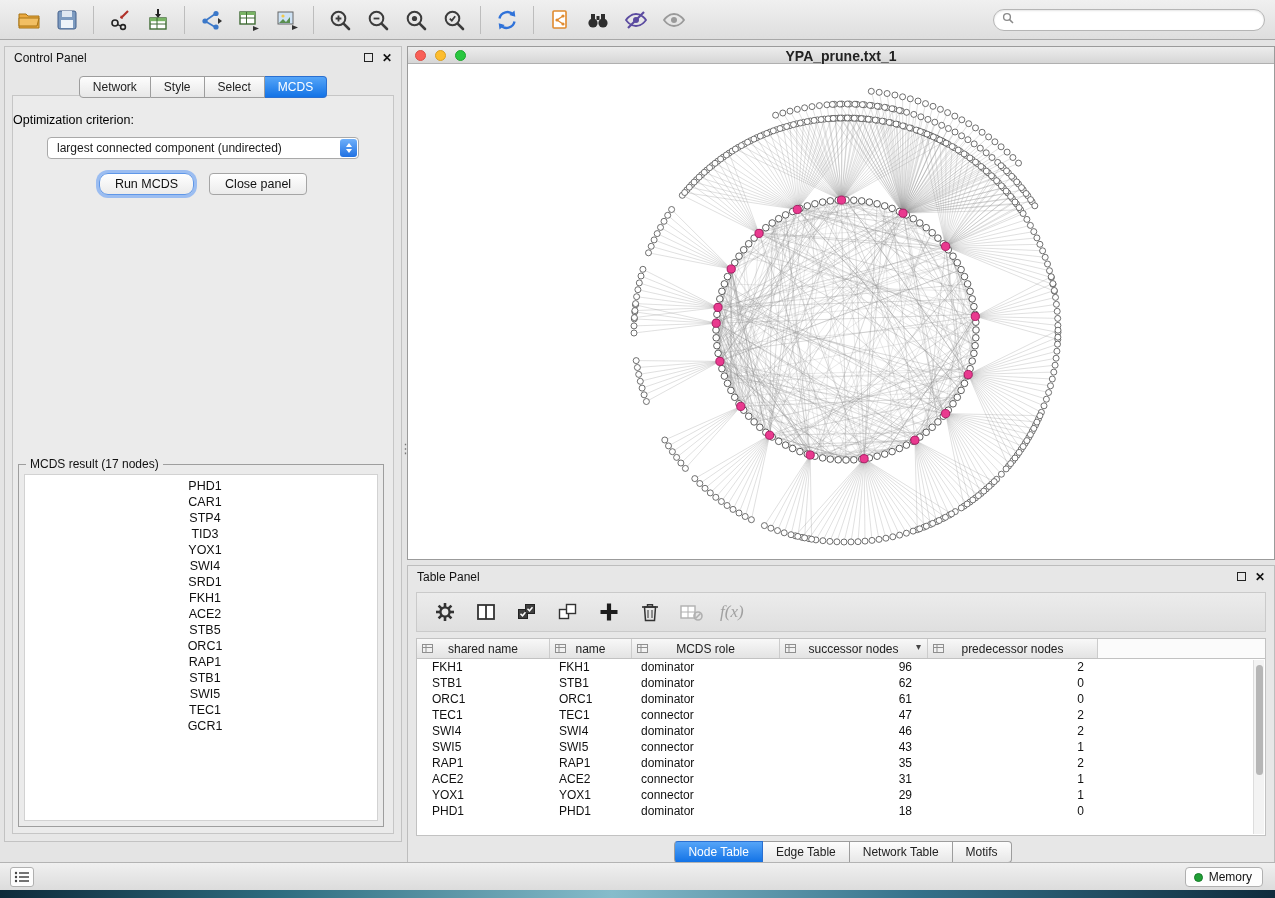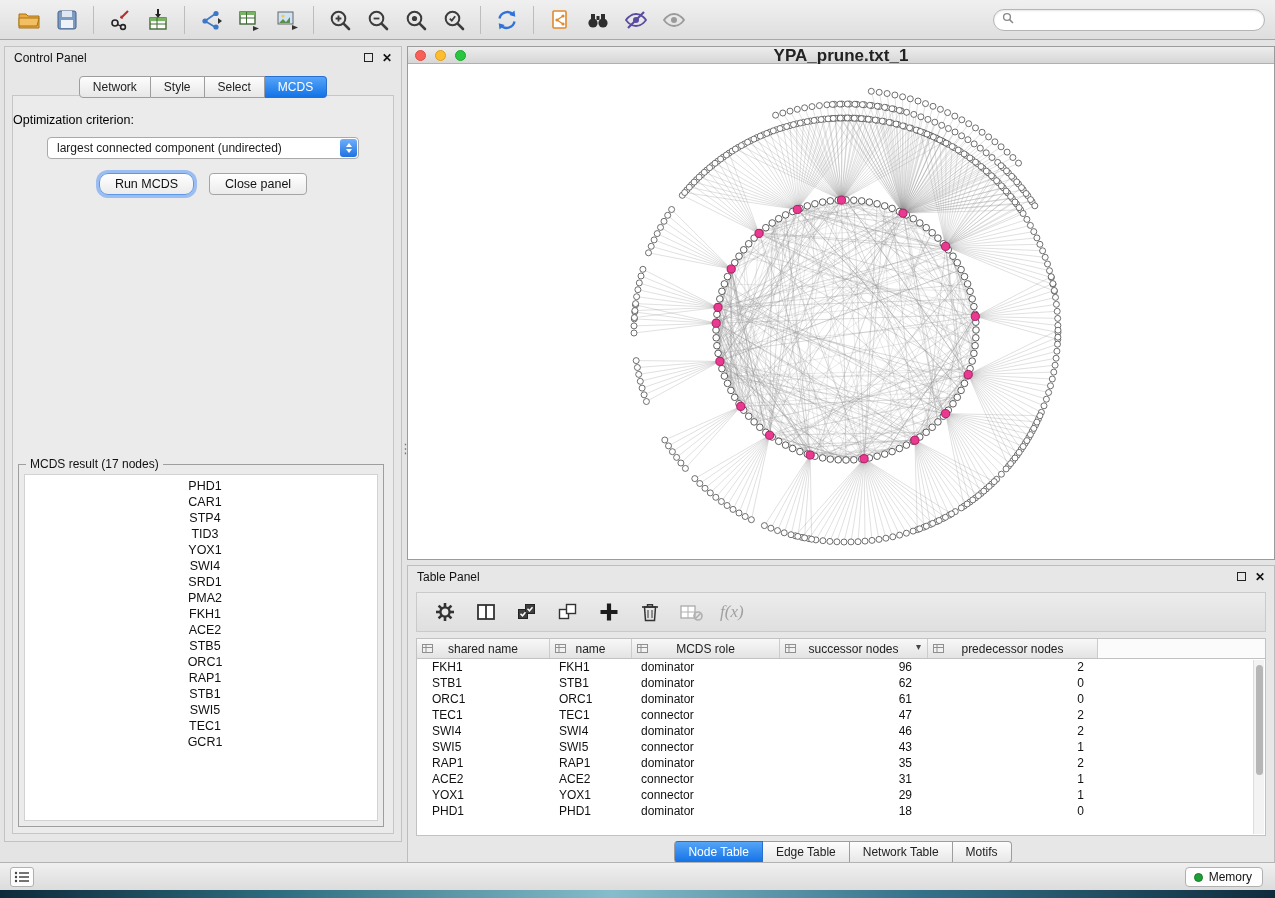--- a/index.html
+++ b/index.html
@@ -100,21 +100,21 @@
     border-bottom:1px solid #b0b0b0;
     display:flex; align-items:center; padding:0 7px; gap:9px;
   }
   .tl { width:11px; height:11px; border-radius:50%; flex:0 0 auto; }
   .tl-red { background:#f95f57; border:1px solid #d94f44; }
   .tl-yellow { background:#fdbd2e; border:1px solid #d9a022; }
   .tl-green { background:#29c73f; border:1px solid #1ea52f; }
   .net-title {
     position:absolute; left:0; right:0; top:0; height:17px;
     display:flex; align-items:center; justify-content:center;
-    font-size:17px; font-weight:600; color:#222; pointer-events:none;
+    font-size:14px; font-weight:600; color:#222; pointer-events:none;
   }
   .net-view { position:absolute; left:0; right:0; top:17px; bottom:0; background:#fff; }
   .splitter-handle {
     position:absolute; left:399px; top:444px; width:8px; height:30px;
     color:#777; font-size:13px; line-height:9px; text-align:center;
   }
 
   
   .table-panel {
     position:absolute; left:407px; top:565px; width:868px; height:306px;
@@ -370,21 +370,20 @@
           <div class="result-item">STP4</div>
 
           <div class="result-item">TID3</div>
 
           <div class="result-item">YOX1</div>
 
           <div class="result-item">SWI4</div>
 
           <div class="result-item">SRD1</div>
 
-          <div class="result-item">PMA2</div>
 
           <div class="result-item">FKH1</div>
 
           <div class="result-item">ACE2</div>
 
           <div class="result-item">STB5</div>
 
           <div class="result-item">ORC1</div>
 
           <div class="result-item">RAP1</div>

